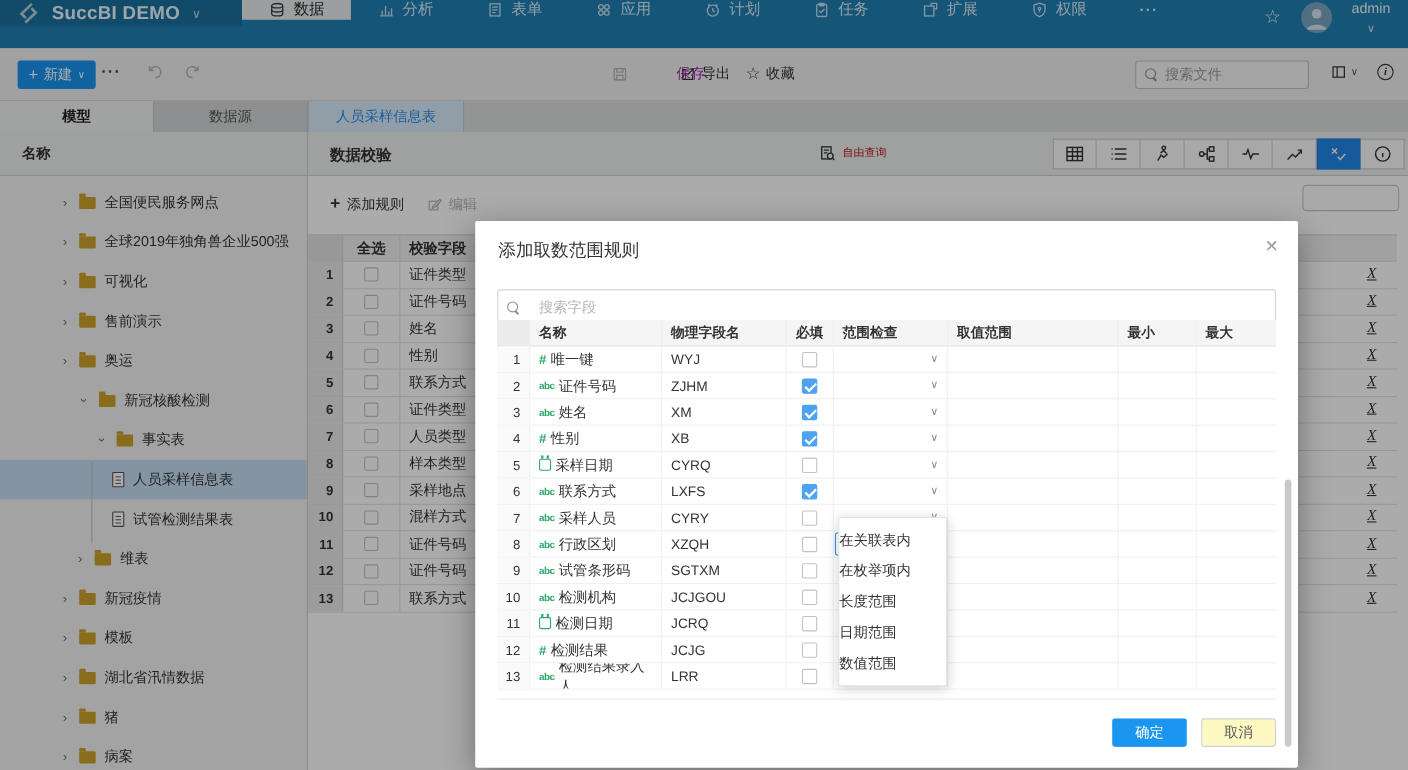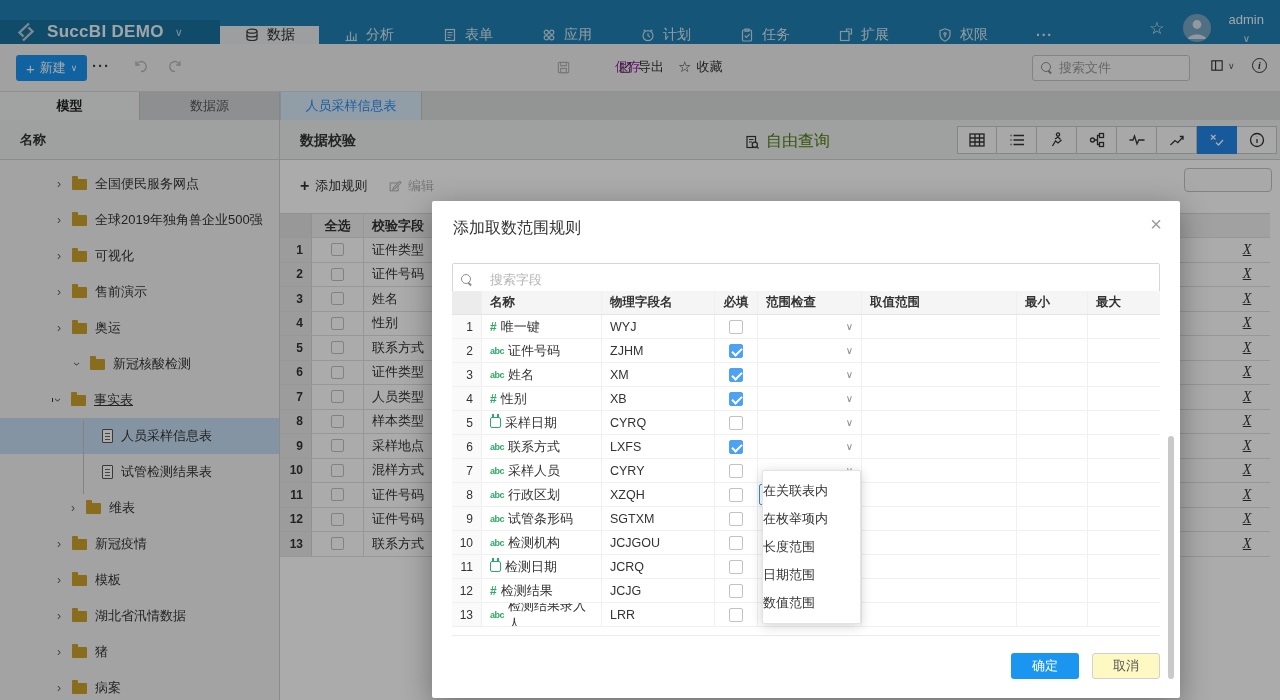--- a/index.html
+++ b/index.html
@@ -1,21 +1,21 @@
 <!DOCTYPE html>
 <html><head>
 <meta charset="utf-8">
 <style>
   * { margin:0; padding:0; box-sizing:border-box; }
   html,body { width:1280px; height:700px; font-family:"Liberation Sans","DejaVu Sans",sans-serif; }
   .app { position:relative; width:1280px; height:700px; overflow:hidden; background:#fff; }
   .svgi { display:inline-block; vertical-align:middle; }
 
   
-  .nav { position:absolute; left:0; top:0; width:1280px; height:44px; background:#1f7fb3; display:flex; align-items:flex-end; }
+  .nav { position:absolute; left:0; top:0; width:1280px; height:44px; background:#1f7fb3; display:flex; align-items:flex-start; }
   .nav-logo { width:220px; background:#18719f; display:flex; align-items:center; padding-left:14px; gap:9px; color:#cfe2ec; }
   .nav-logo-text { color:#eef6fb; font-size:17px; font-weight:bold; letter-spacing:.3px; }
   .nav-logo-caret { color:#bcd6e4; font-size:11px; margin-left:2px; }
   .nav-items { display:flex; align-items:stretch; }
   .nav-item { display:flex; align-items:center; gap:7px; padding:0 24px; color:#d9ebf5; font-size:14px; cursor:pointer; }
   .nav-item.active { background:#e9ecee; color:#2b2b2b; }
   .nav-item .svgi { opacity:.9; }
   .nav-right { margin-left:auto; display:flex; align-items:center; gap:18px; padding-right:16px; color:#e6f2f9; }
   .nav-star { font-size:17px; color:#dcecf5; }
   .avatar { width:28px; height:28px; border-radius:50%; background:#7aa6c2; overflow:hidden; display:flex; align-items:center; justify-content:center; }
@@ -43,21 +43,21 @@
   .tabbar { position:absolute; left:0; top:92px; width:1280px; height:28px; background:#dcdedf; display:flex; }
   .tab { display:flex; align-items:center; justify-content:center; font-size:13px; color:#555; border-right:1px solid #c6c6c6; cursor:pointer; }
   .tab-model { width:140px; background:#f1f2f2; color:#222; font-weight:bold; }
   .tab-datasource { width:140px; background:#d4d6d7; }
   .tab-doc { width:142px; background:#d8ebfa; color:#2d8cf0; border-left:1px solid #c0d6e8; }
 
   
   .sectionbar { position:absolute; left:0; top:120px; width:1280px; height:40px; background:#eef0f0; border-bottom:1px solid #cfcfcf; }
   .sec-left { position:absolute; left:0; top:0; width:280px; height:40px; border-right:1px solid #cfcfcf; display:flex; align-items:center; padding-left:20px; font-size:13px; font-weight:bold; color:#333; }
   .sec-title { position:absolute; left:300px; top:12px; font-size:14px; font-weight:bold; color:#333; }
-  .sec-query { position:absolute; left:744px; top:11px; display:flex; align-items:center; gap:6px; font-size:16px; color:#4d7c0f; cursor:pointer; }
+  .sec-query { position:absolute; left:744px; top:11px; display:flex; align-items:center; gap:6px; font-size:10px; color:#b91c1c; cursor:pointer; }
   .icon-group { position:absolute; left:957px; top:6px; display:flex; }
   .ig-btn { width:40px; height:28px; background:#fbfbfb; border:1px solid #c8c8c8; border-left:none; display:flex; align-items:center; justify-content:center; color:#333; cursor:pointer; }
   .ig-btn:first-child { border-left:1px solid #c8c8c8; }
   .ig-btn.active { background:#2386e8; border-color:#2386e8; color:#fff; }
 
   
   .tree { position:absolute; left:0; top:160px; width:280px; height:540px; background:#f4f4f4; border-right:1px solid #cfcfcf; padding-top:6px; overflow:hidden; }
   .tree-item { position:relative; height:36px; display:flex; align-items:center; gap:8px; font-size:13px; color:#333; cursor:pointer; }
   .tree-item.selected { background:#c6ddf4; }
   .tw { color:#666; font-size:12px; width:10px; text-align:center; }
@@ -376,21 +376,21 @@
       <div class="tree-item" style="padding-left: 54px;">
         <span class="tw">›</span>
         <span class="folder"></span>
         <span>奥运</span>
       </div>
       <div class="tree-item" style="padding-left: 54px; margin-left: 18px;">
         <span class="tw open">›</span>
         <span class="folder"></span>
         <span>新冠核酸检测</span>
       </div>
-      <div class="tree-item" style="padding-left: 53px; text-decoration: underline;">
+      <div class="tree-item" style="padding-left: 88px;">
         <span class="tw open">›</span>
         <span class="folder"></span>
         <span>事实表</span>
       </div>
       <div class="tree-item selected" style="padding-left: 102px;">
         <span class="docic"></span>
         <span>人员采样信息表</span>
       </div>
       <div class="tree-item" style="padding-left: 102px;">
         <span class="docic"></span>

